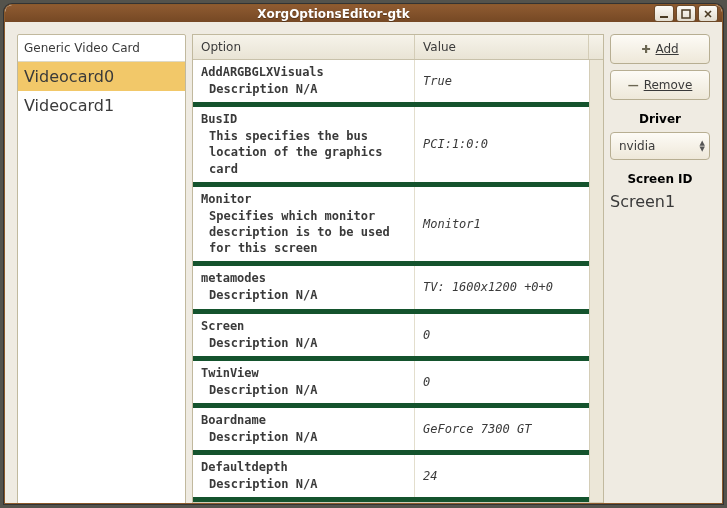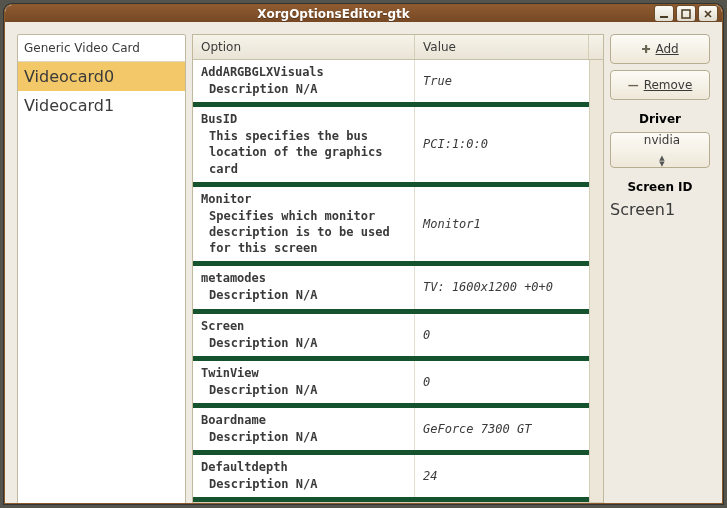--- a/index.html
+++ b/index.html
@@ -180,32 +180,31 @@
     font-size: 12px;
     margin-top: 6px;
     color: #000000;
   }
   .right-value {
     text-align: left;
     font-size: 16px;
     color: #3a3a3a;
   }
   .combo {
-    height: 36px;
+    height: 28px;
     background: linear-gradient(to bottom,#fdfbf6,#eee8d9);
     border: 1px solid #b7ae92;
     border-radius: 4px;
     display: flex;
     align-items: center;
     padding: 0 4px 0 8px;
     cursor: pointer;
     font-size: 12px;
     color: #3a3a3a;
     justify-content: space-between;
-    flex-direction: column;
   }
   .combo .spinner {
     display:flex; flex-direction:column; line-height:6px; font-size:7px; color:#555;
   }
   .bottom-bar {
     display: flex;
     justify-content: flex-end;
     gap: 8px;
     padding: 8px 12px 12px 12px;
   }

